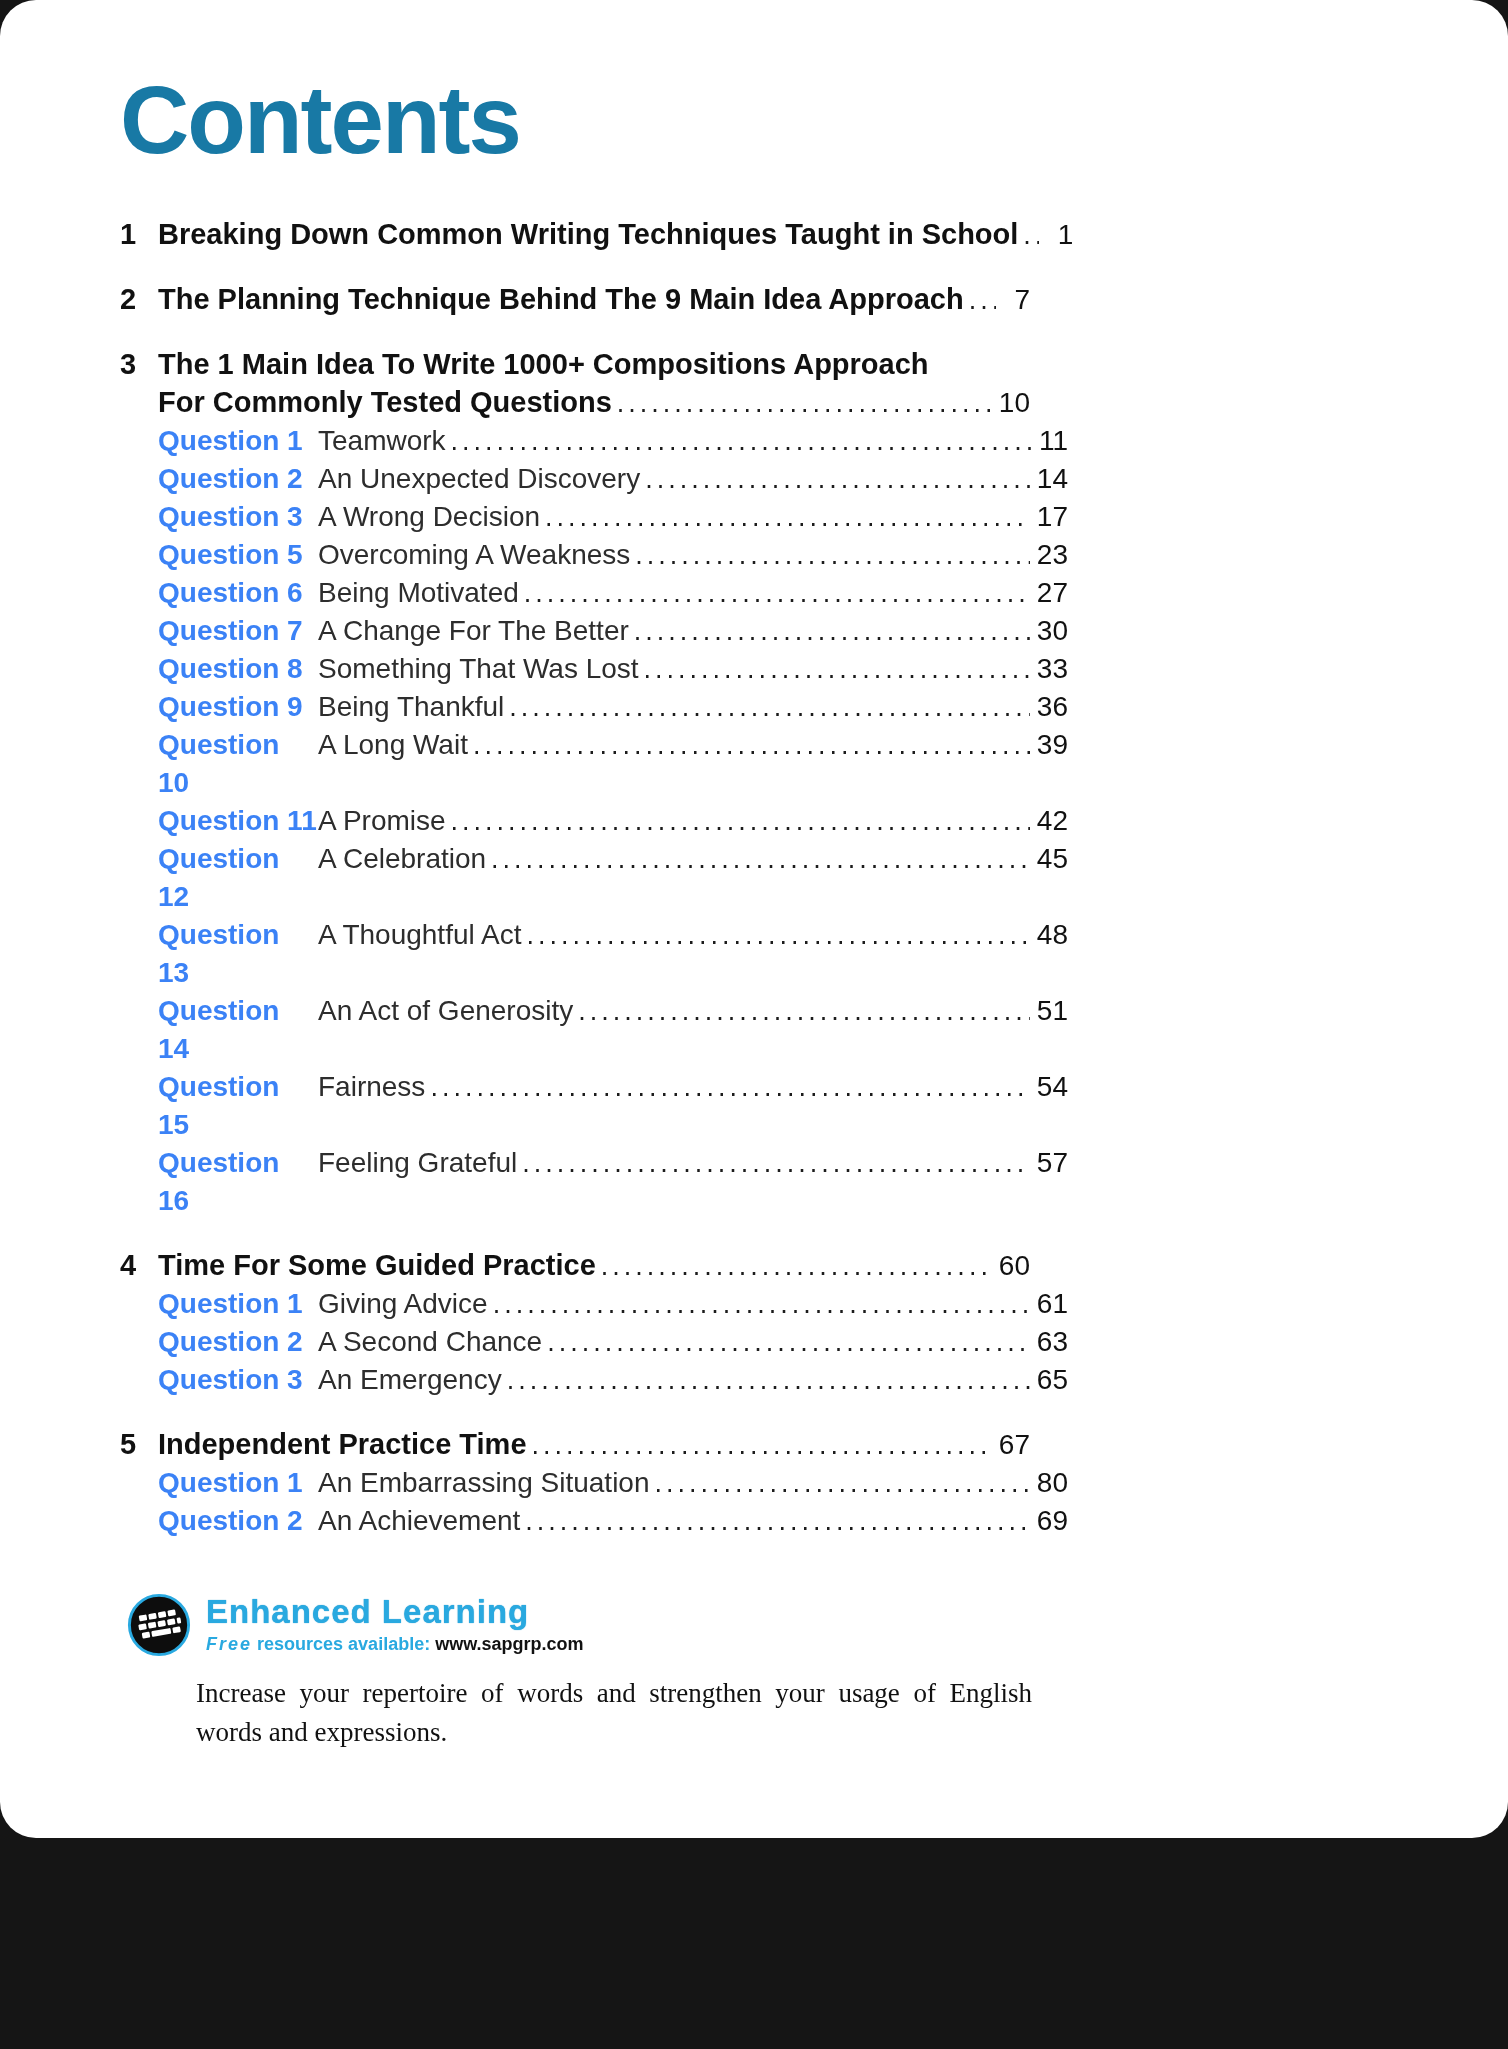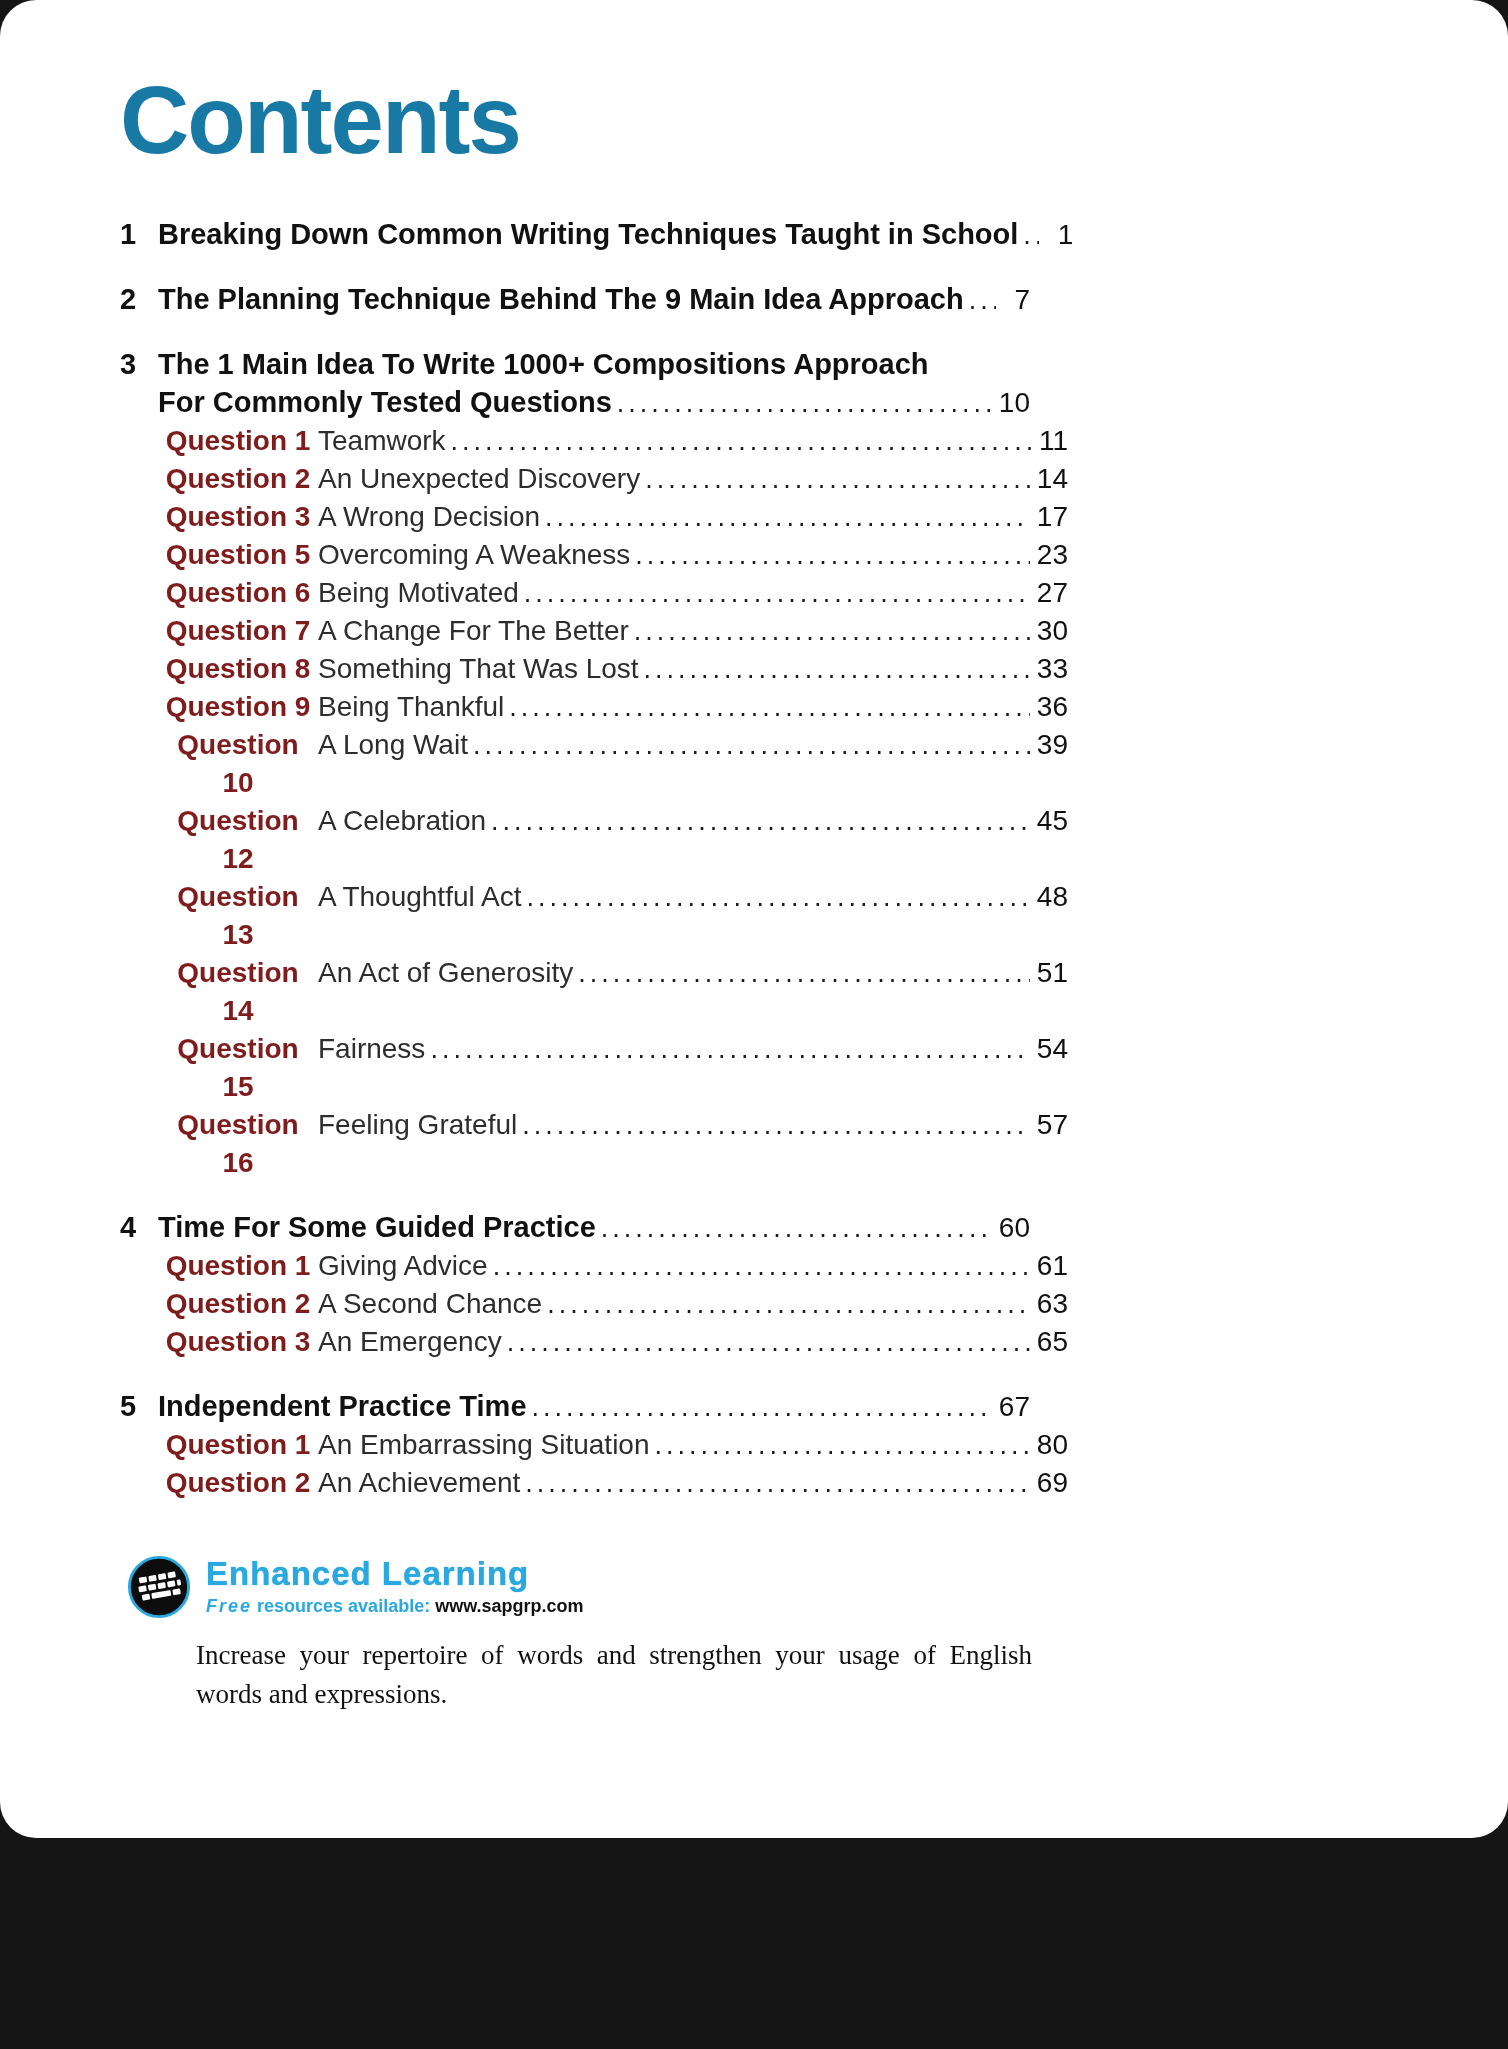--- a/index.html
+++ b/index.html
@@ -34,21 +34,21 @@
     width: 100%;
   }
   .chapter-block { margin-top: 26px; }
   .chapter-block:first-child { margin-top: 0; }
 
   .chapter-row { font-weight: bold; font-size: 29px; color: #111; }
   .ch-num { flex: none; width: 38px; }
   .ch-title { flex: none; padding-right: 5px; }
 
   .question-row { margin-left: 38px; color: #2d2d2d; }
-  .q-label { flex: none; width: 160px; font-weight: bold; color: #7f1d1d; text-align: center; }
+  .q-label { flex: none; width: 160px; font-weight: bold; color: #3b82f6; }
   .q-title { flex: none; padding-right: 5px; }
 
   .leader {
     flex: 1;
     overflow: hidden;
     white-space: nowrap;
     min-width: 16px;
   }
   .leader::after {
     content: "..................................................................................................................................................................................................";
@@ -180,20 +180,26 @@
             <span class="q-label">Question 9</span>
             <span class="q-title">Being Thankful</span>
             <span class="leader"></span>
             <span class="page-num">36</span>
           </div>
           <div class="toc-row question-row">
             <span class="q-label">Question 10</span>
             <span class="q-title">A Long Wait</span>
             <span class="leader"></span>
             <span class="page-num">39</span>
+          </div>
+          <div class="toc-row question-row">
+            <span class="q-label">Question 11</span>
+            <span class="q-title">A Promise</span>
+            <span class="leader"></span>
+            <span class="page-num">42</span>
           </div>
           <div class="toc-row question-row">
             <span class="q-label">Question 12</span>
             <span class="q-title">A Celebration</span>
             <span class="leader"></span>
             <span class="page-num">45</span>
           </div>
           <div class="toc-row question-row">
             <span class="q-label">Question 13</span>
             <span class="q-title">A Thoughtful Act</span>

